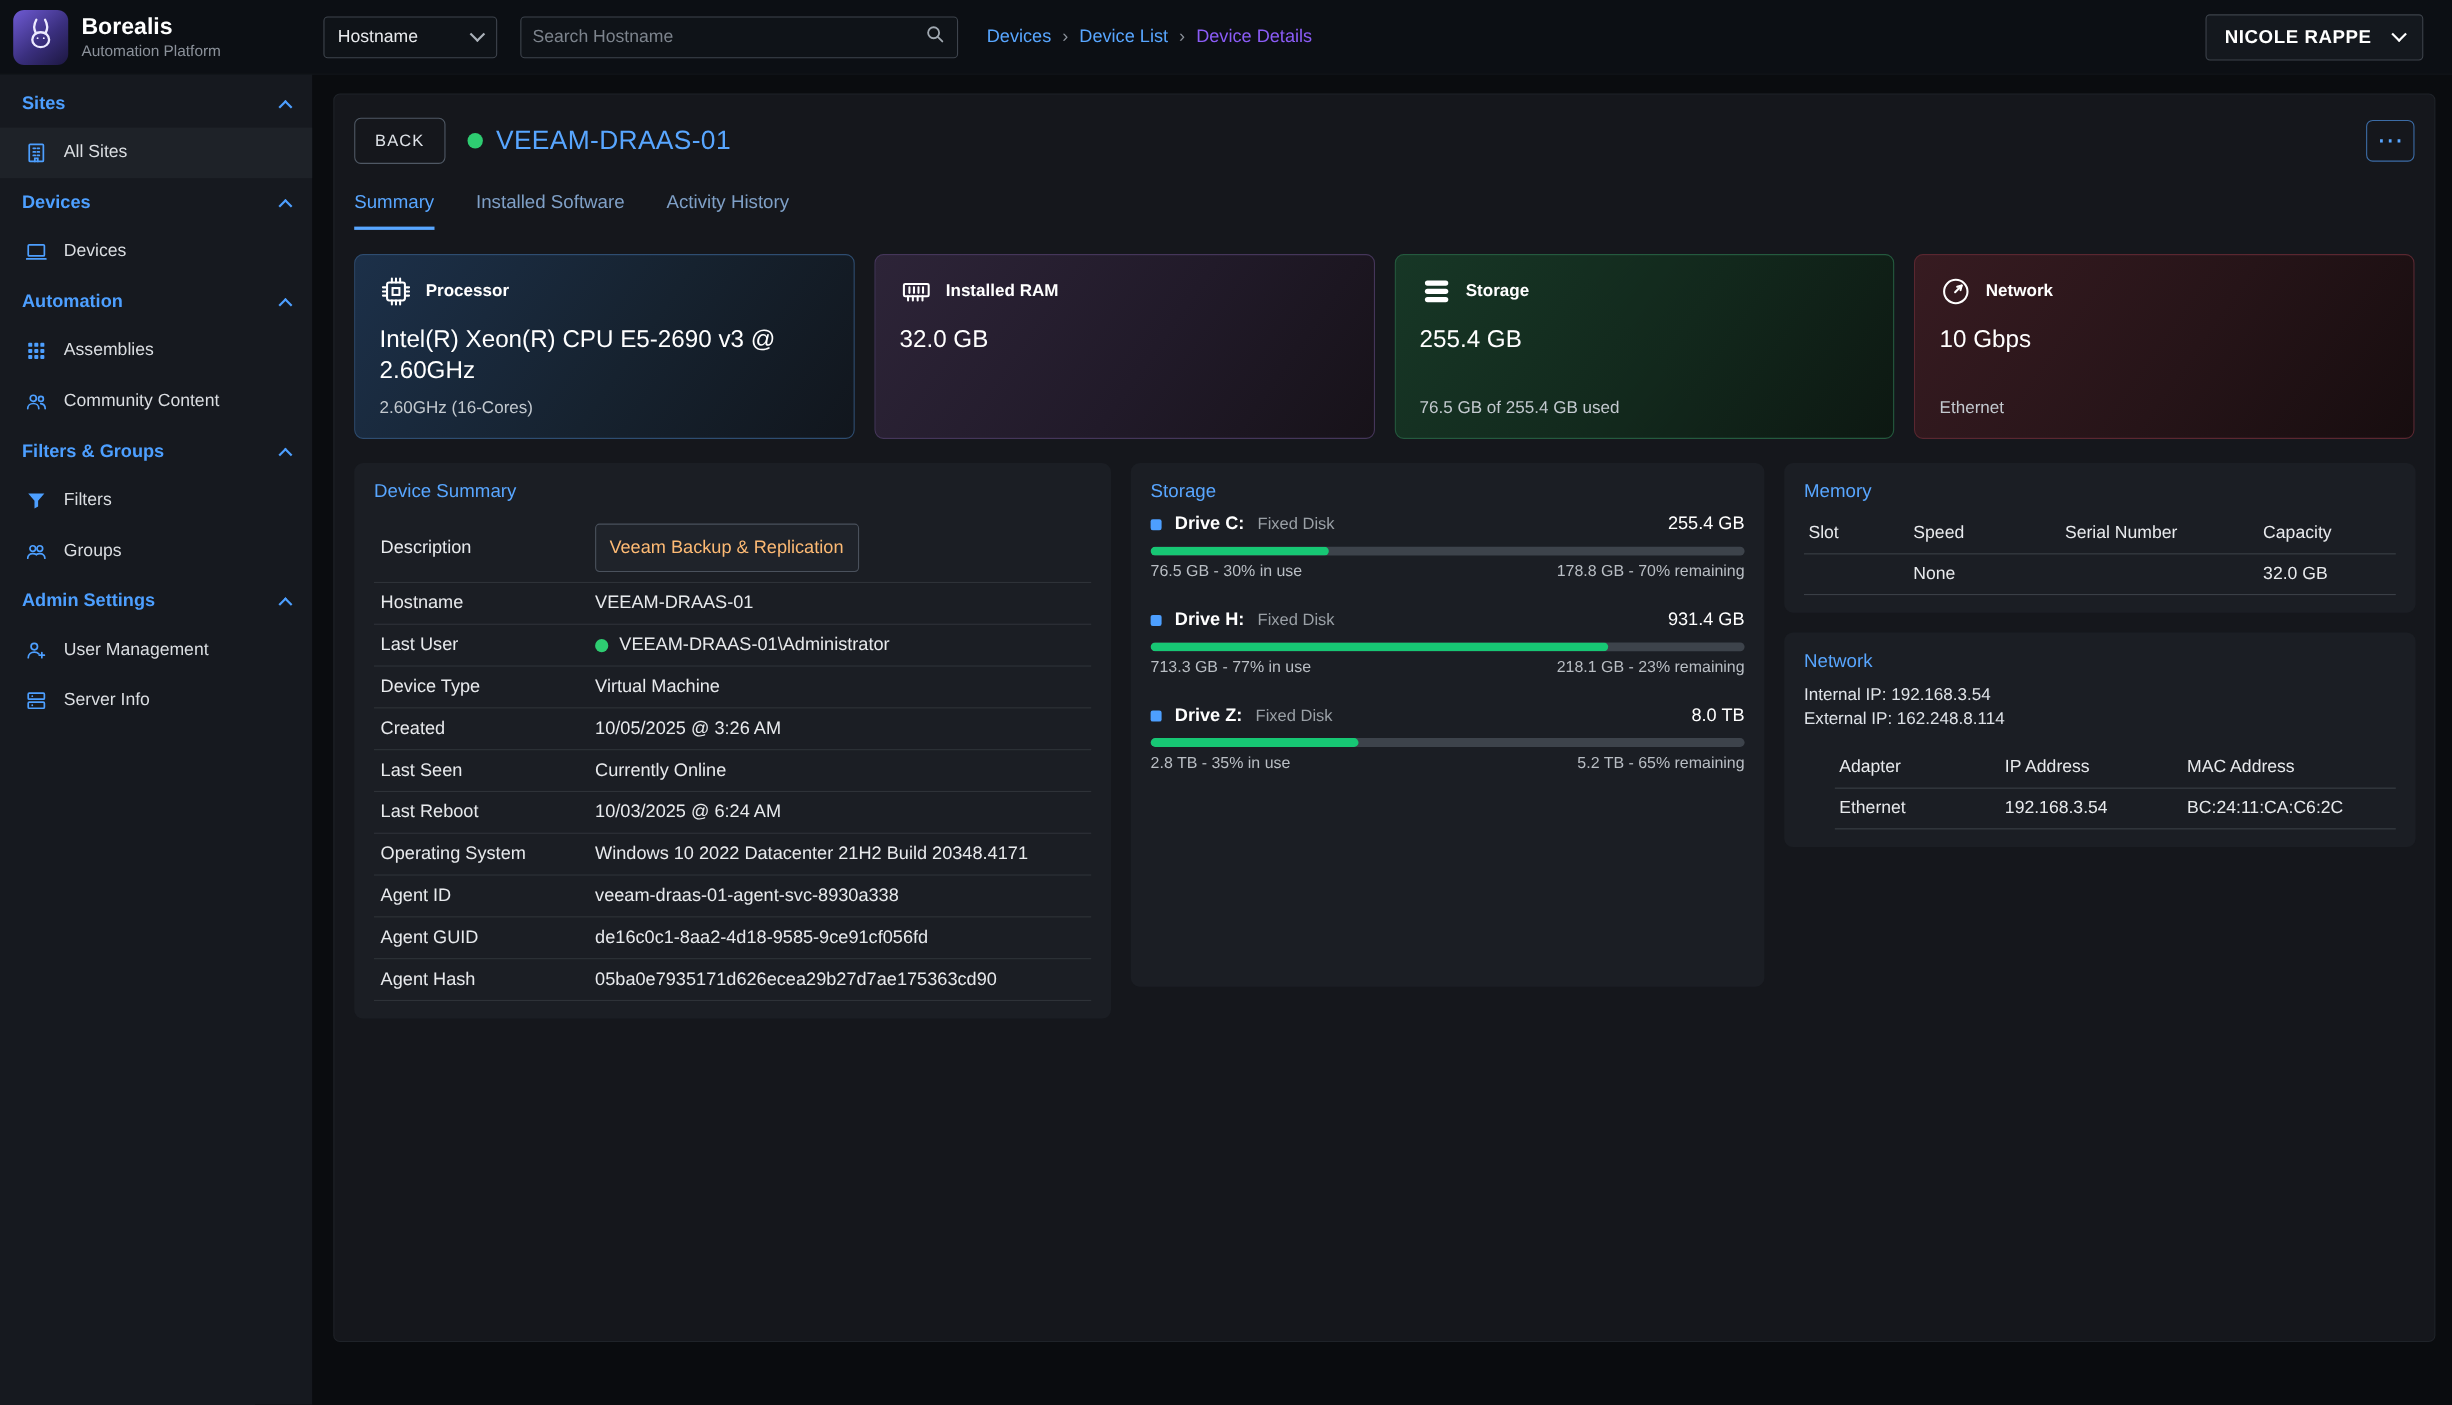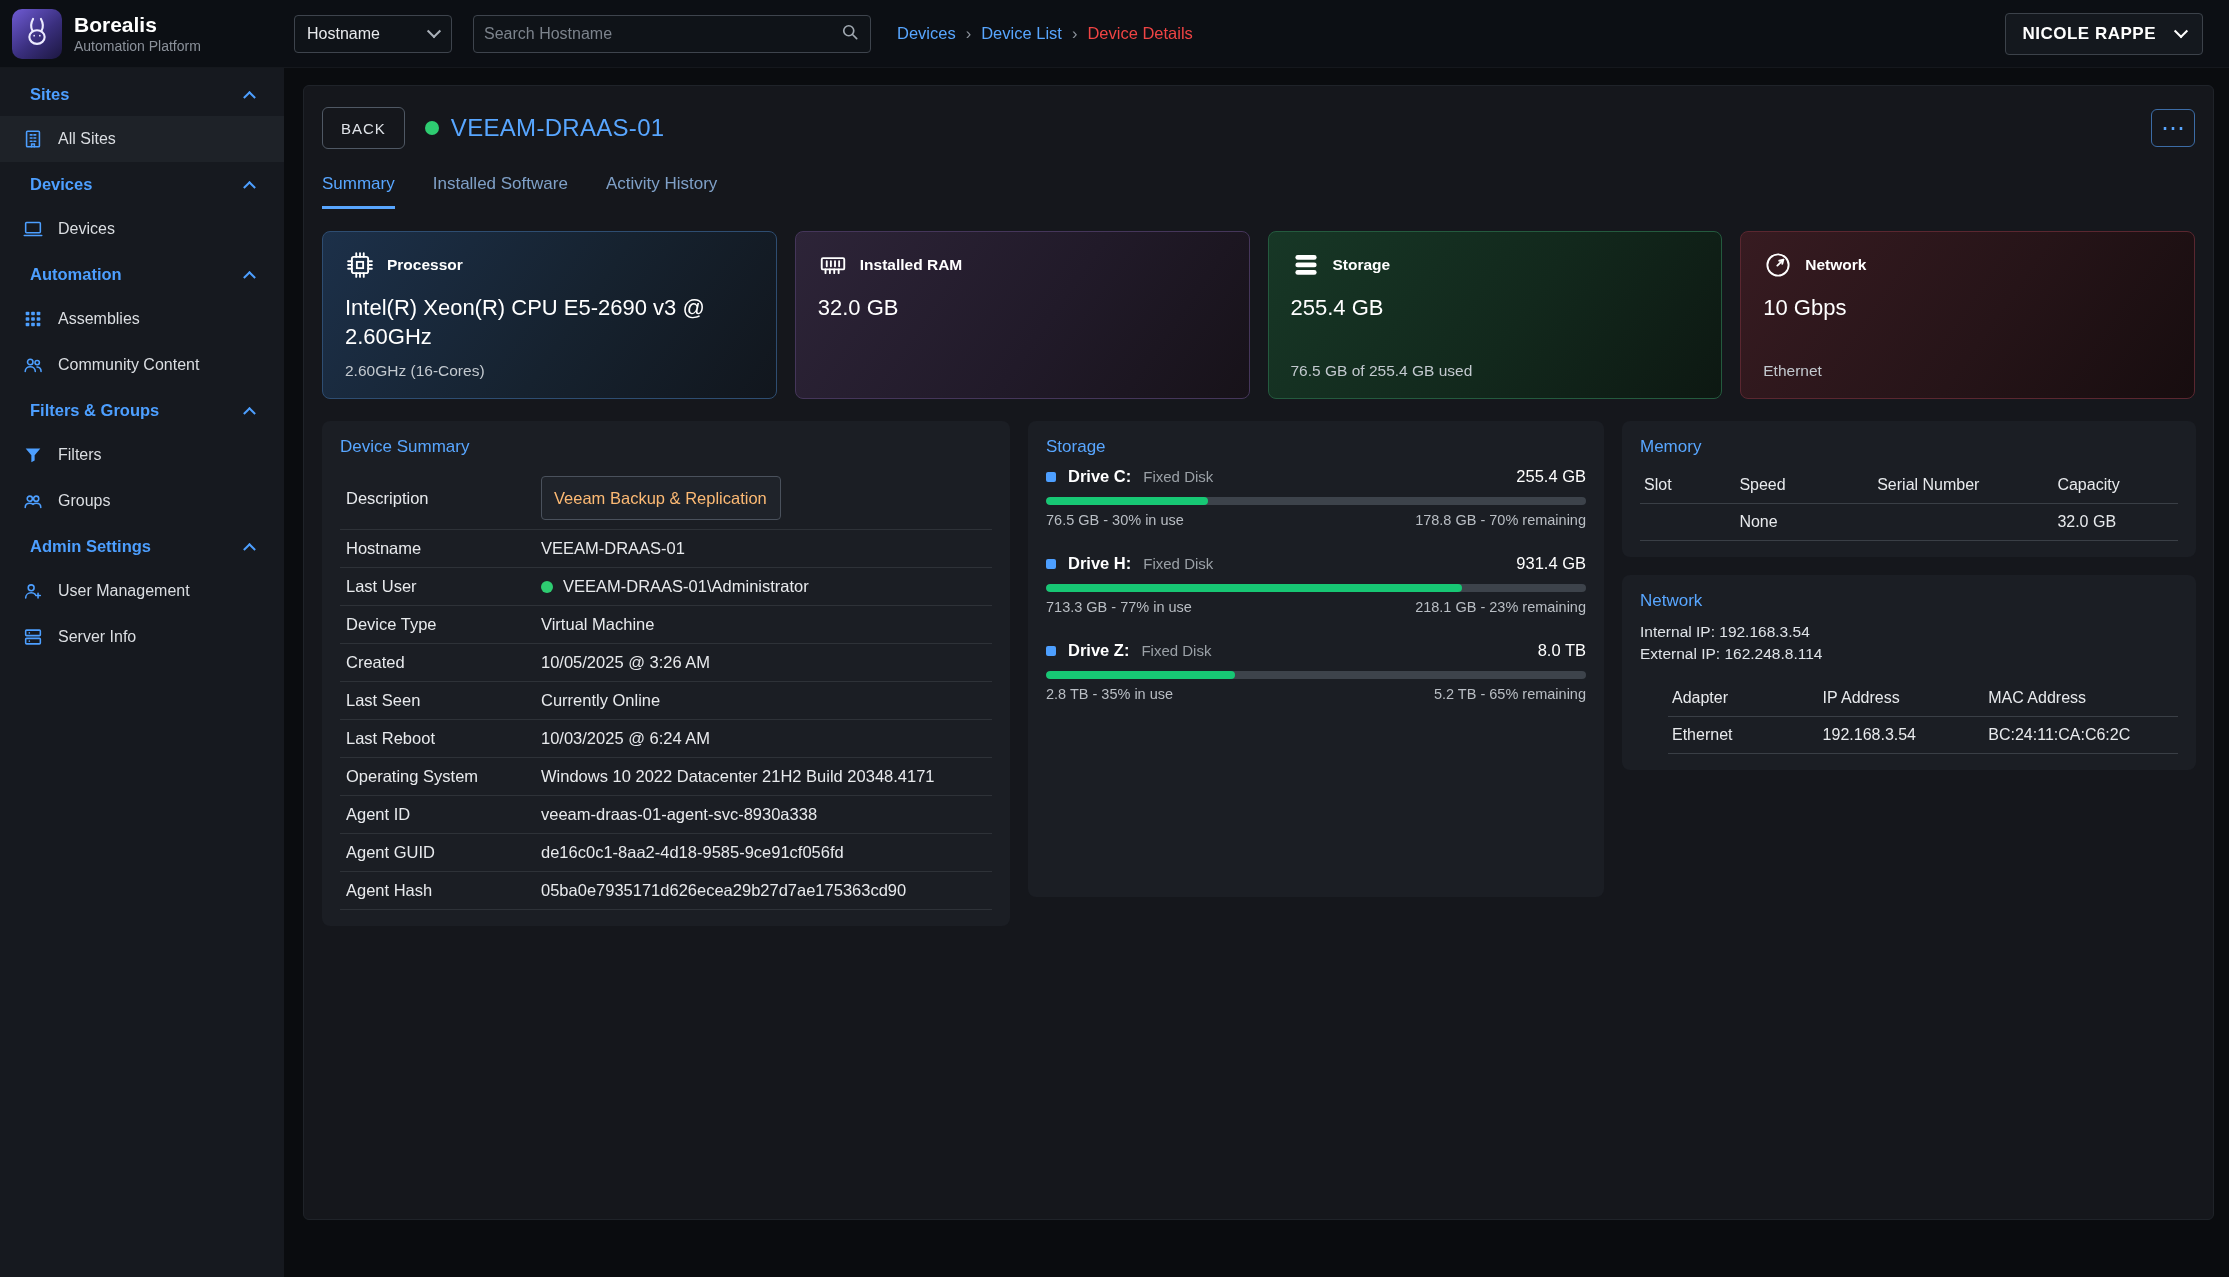--- a/index.html
+++ b/index.html
@@ -40,42 +40,42 @@
   }
   .searchbox input {
     flex: 1; background: transparent; border: none; outline: none;
     color: #e8eaed; font-size: 16px; font-family: "Liberation Sans", sans-serif;
   }
   .searchbox input::placeholder { color: #7c838c; }
 
   .breadcrumb { margin-left: 26px; display: flex; align-items: center; font-size: 16.5px; gap: 10px; }
   .crumb-link { color: #58a6ff; text-decoration: none; cursor: pointer; }
   .crumb-sep { color: #8b919a; }
-  .crumb-current { color: #ef4444; }
+  .crumb-current { color: #8b5cf6; }
 
   .user-btn {
     margin-left: auto; margin-right: 26px; height: 42px; background: #14181e;
     border: 1px solid #3c424a; border-radius: 4px; display: flex; align-items: center;
     padding: 0 16px; gap: 20px; color: #ffffff; font-size: 17px; font-weight: bold;
     letter-spacing: 0.5px; cursor: pointer;
   }
 
   .chev {
     display: inline-block; width: 10px; height: 10px;
     border-right: 2.5px solid currentColor; border-bottom: 2.5px solid currentColor;
   }
   .chev.up { transform: rotate(-135deg) translate(-2px,-2px); }
   .chev.down { transform: rotate(45deg) translate(-2px,-2px); }
 
   
   .body-row { flex: 1; display: flex; min-height: 0; }
 
   .sidebar { width: 284px; flex: 0 0 284px; background: #16191f; padding-top: 4px; }
   .side-section-header {
-    height: 44px; display: flex; align-items: center; padding: 0 30px;
+    height: 44px; display: flex; align-items: center; padding: 0 20px;
     color: #4d9fff; font-size: 16.5px; font-weight: bold; cursor: pointer;
   }
   .side-section-header .chev { margin-left: auto; width: 9px; height: 9px; }
   .side-item {
     height: 46px; display: flex; align-items: center; padding: 0 22px;
     color: #dbdee2; font-size: 16px; cursor: pointer; gap: 14px;
   }
   .side-item.active { background: #1e2228; }
   .side-icon { width: 22px; height: 22px; color: #4d9fff; flex: 0 0 22px; display: flex; align-items: center; }
   .side-icon svg { width: 22px; height: 22px; }

